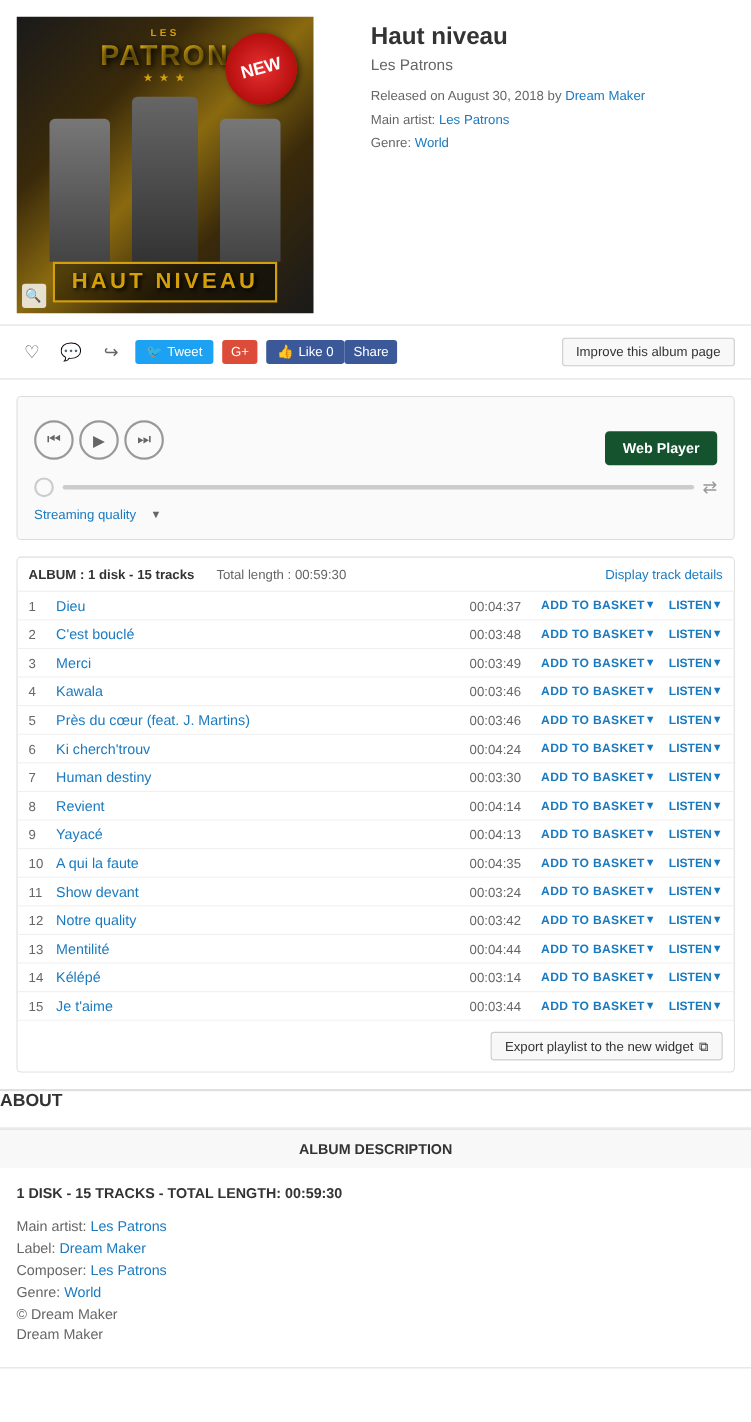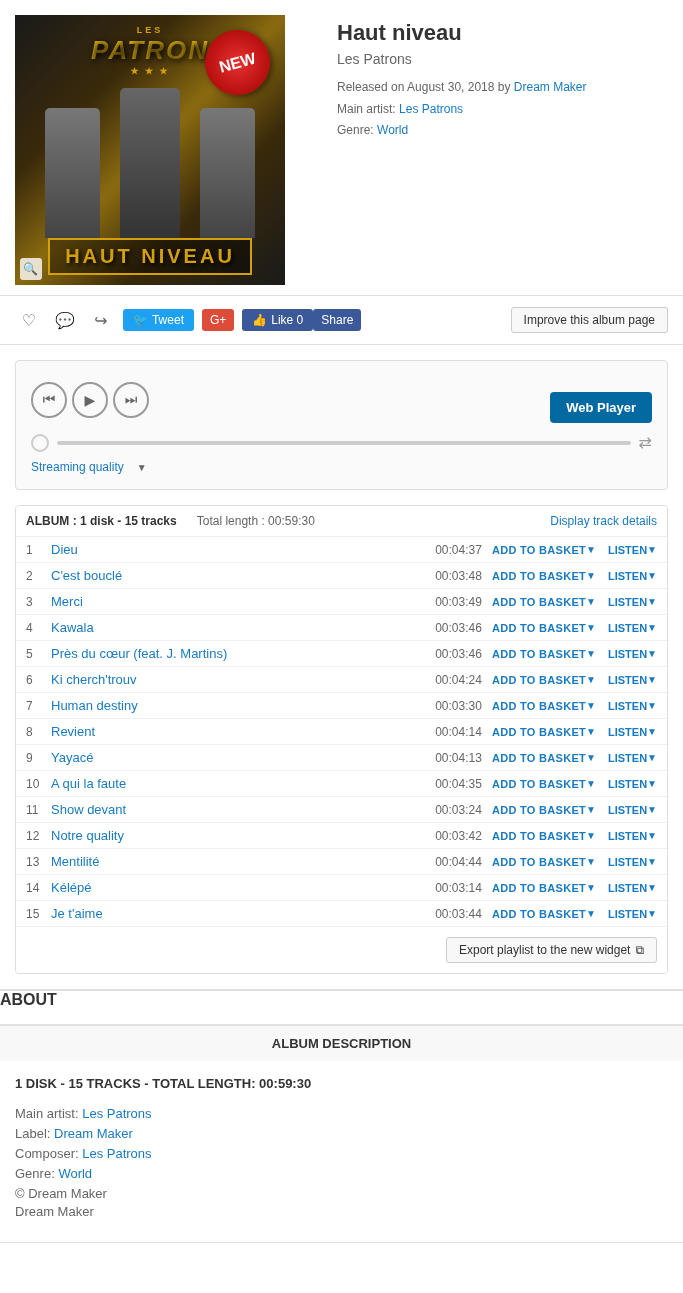--- a/index.html
+++ b/index.html
@@ -28,39 +28,39 @@
     .fb-like { background: #3b5998; color: white; border: none; padding: 4px 10px; border-radius: 3px; font-size: 12px; cursor: pointer; display: flex; align-items: center; gap: 4px; }
     .fb-share { background: #3b5998; color: white; border: none; padding: 4px 8px; border-radius: 3px; font-size: 12px; cursor: pointer; }
     .improve-btn { margin-left: auto; background: #f8f8f8; color: #333; border: 1px solid #ccc; padding: 5px 12px; border-radius: 3px; font-size: 12px; cursor: pointer; }
 
     
     .player-section { margin: 15px; border: 1px solid #ddd; border-radius: 4px; padding: 15px; background: #fafafa; }
     .player-controls { display: flex; align-items: center; justify-content: space-between; }
     .player-left { display: flex; align-items: center; gap: 5px; }
     .player-btn { width: 36px; height: 36px; border: 2px solid #999; border-radius: 50%; background: none; cursor: pointer; display: flex; align-items: center; justify-content: center; color: #666; font-size: 14px; }
     .player-btn.play { border-color: #999; }
-    .web-player-btn { background: #0369a1; color: white; border: none; padding: 8px 16px; border-radius: 4px; font-size: 13px; font-weight: bold; cursor: pointer; margin-top: 16px; }
+    .web-player-btn { background: #14532d; color: white; border: none; padding: 8px 16px; border-radius: 4px; font-size: 13px; font-weight: bold; cursor: pointer; margin-top: 16px; }
     .player-progress-row { display: flex; align-items: center; gap: 8px; margin-top: 10px; }
     .progress-spinner { width: 18px; height: 18px; border: 2px solid #ccc; border-radius: 50%; }
     .progress-bar { flex: 1; height: 4px; background: #ccc; border-radius: 2px; }
     .shuffle-icon { color: #999; font-size: 16px; cursor: pointer; }
     .streaming-quality { display: flex; align-items: center; gap: 13px; margin-top: 8px; }
     .streaming-label { font-size: 12px; color: #1a7abf; cursor: pointer; }
     .dropdown-arrow { font-size: 10px; color: #666; }
 
     
     .track-section { margin: 0 15px 15px 15px; border: 1px solid #ddd; border-radius: 4px; overflow: hidden; }
     .track-header { display: flex; align-items: center; padding: 8px 10px; background: #fff; border-bottom: 1px solid #eee; justify-content: space-between; }
     .album-info-label { font-size: 12px; font-weight: bold; color: #333; }
     .total-length { font-size: 12px; color: #666; margin-left: 20px; }
     .display-details { font-size: 12px; color: #1a7abf; margin-left: auto; cursor: pointer; }
     .track-row { display: flex; align-items: center; padding: 5px 10px; border-bottom: 1px solid #f0f0f0; }
     .track-num { width: 25px; font-size: 12px; color: #666; }
     .track-name { flex: 1; font-size: 13px; color: #1a7abf; cursor: pointer; }
-    .track-duration { width: 55px; font-size: 12px; color: #666; text-align: right; margin-right: 10px; }
+    .track-duration { width: 55px; font-size: 12px; color: #666; text-align: left; margin-right: 10px; }
     .add-basket-btn { background: none; border: none; color: #1a7abf; font-size: 11px; font-weight: bold; cursor: pointer; letter-spacing: 0.3px; }
     .dropdown-small { color: #1a7abf; font-size: 10px; margin-right: 12px; cursor: pointer; }
     .listen-btn { background: none; border: none; color: #1a7abf; font-size: 11px; font-weight: bold; cursor: pointer; }
     .listen-dropdown { color: #1a7abf; font-size: 10px; cursor: pointer; }
     .export-row { display: flex; justify-content: flex-end; padding: 10px; background: #fff; }
     .export-btn { background: #f8f8f8; border: 1px solid #ccc; padding: 5px 12px; border-radius: 3px; font-size: 12px; cursor: pointer; color: #333; display: flex; align-items: center; gap: 5px; }
 
     
     .about-section { border-top: 2px solid #e0e0e0; }
     .about-title { font-size: 16px; font-weight: bold; color: #333; margin-bottom: 15px; }
@@ -75,21 +75,21 @@
 <body>
 
 <div class="page-wrapper">
 
   <div class="album-header">
     <div class="album-cover">
       <div class="album-cover-img">
         <div class="cover-bg">
           <div style="text-align:center; width:100%;">
             <div style="color:#d4a00a; font-size:9px; letter-spacing:3px; font-weight:bold;">LES</div>
-            <div style="color:#d4a00a; font-size:26px; font-weight:900; font-style:italic; letter-spacing:2px; text-shadow:2px 2px 6px #000; background: linear-gradient(to bottom, #f5c518, #c8960c); -webkit-background-clip:text; -webkit-text-fill-color:transparent;">PATRON</div>
+            <div style="color:#d4a00a; font-size:26px; font-weight:900; letter-spacing:2px; text-shadow:2px 2px 6px #000; background: linear-gradient(to bottom, #f5c518, #c8960c); -webkit-background-clip:text; -webkit-text-fill-color:transparent;">PATRON</div>
             <div style="color:#d4a00a; font-size:9px; letter-spacing:2px; font-weight:bold;">★ ★ ★</div>
           </div>
 
           <div style="display:flex; justify-content:space-around; width:100%; flex:1; align-items:flex-end; padding:0 10px;">
             <div style="width:55px; height:130px; background:linear-gradient(to bottom,#777,#444); border-radius:5px 5px 0 0;"></div>
             <div style="width:60px; height:150px; background:linear-gradient(to bottom,#666,#333); border-radius:5px 5px 0 0;"></div>
             <div style="width:55px; height:130px; background:linear-gradient(to bottom,#777,#444); border-radius:5px 5px 0 0;"></div>
           </div>
           <div class="cover-bottom-text">HAUT NIVEAU</div>
         </div>

